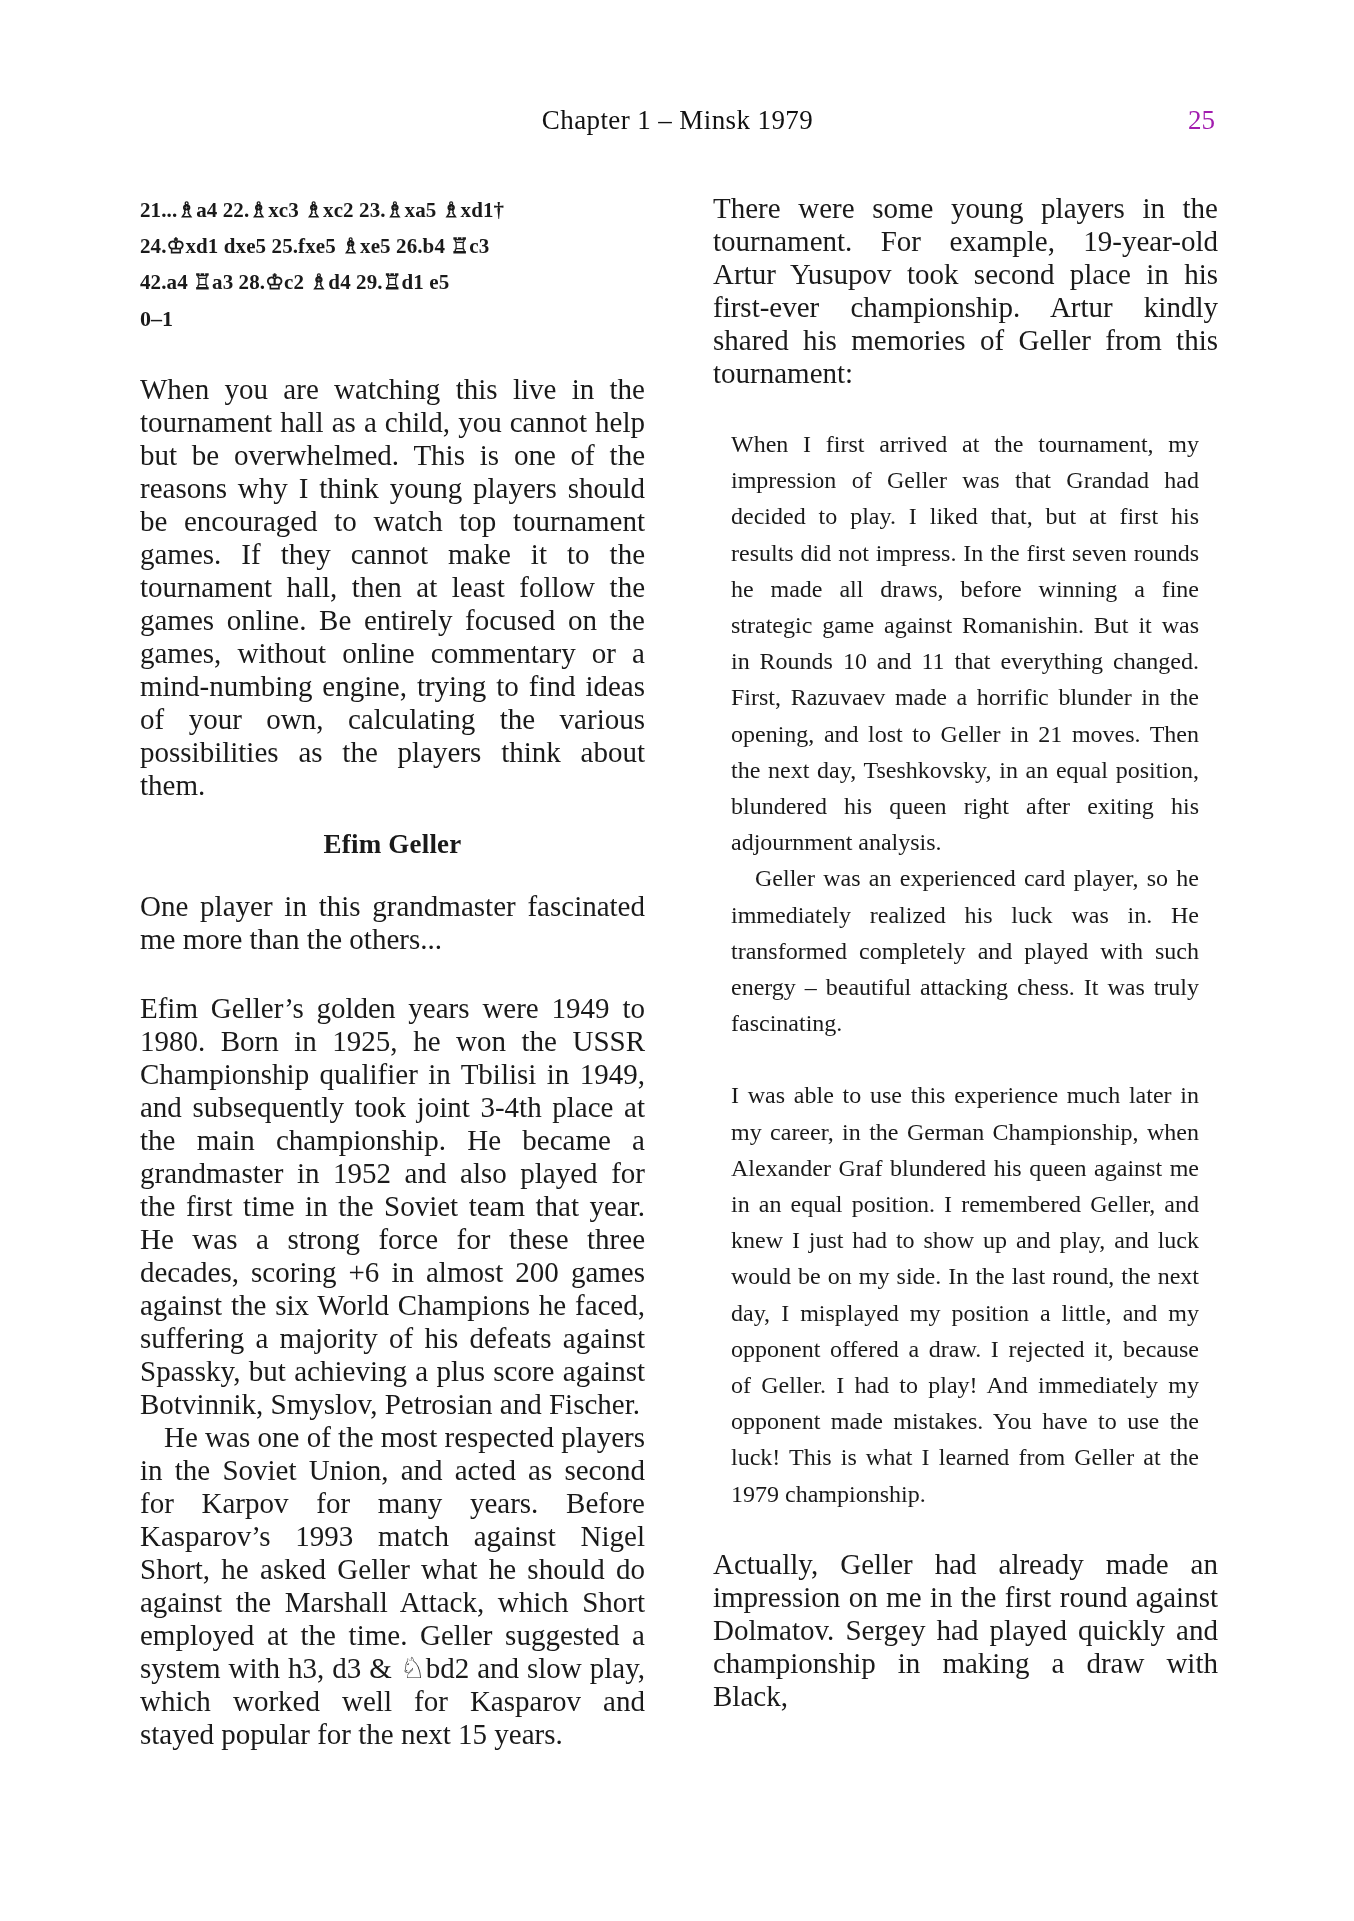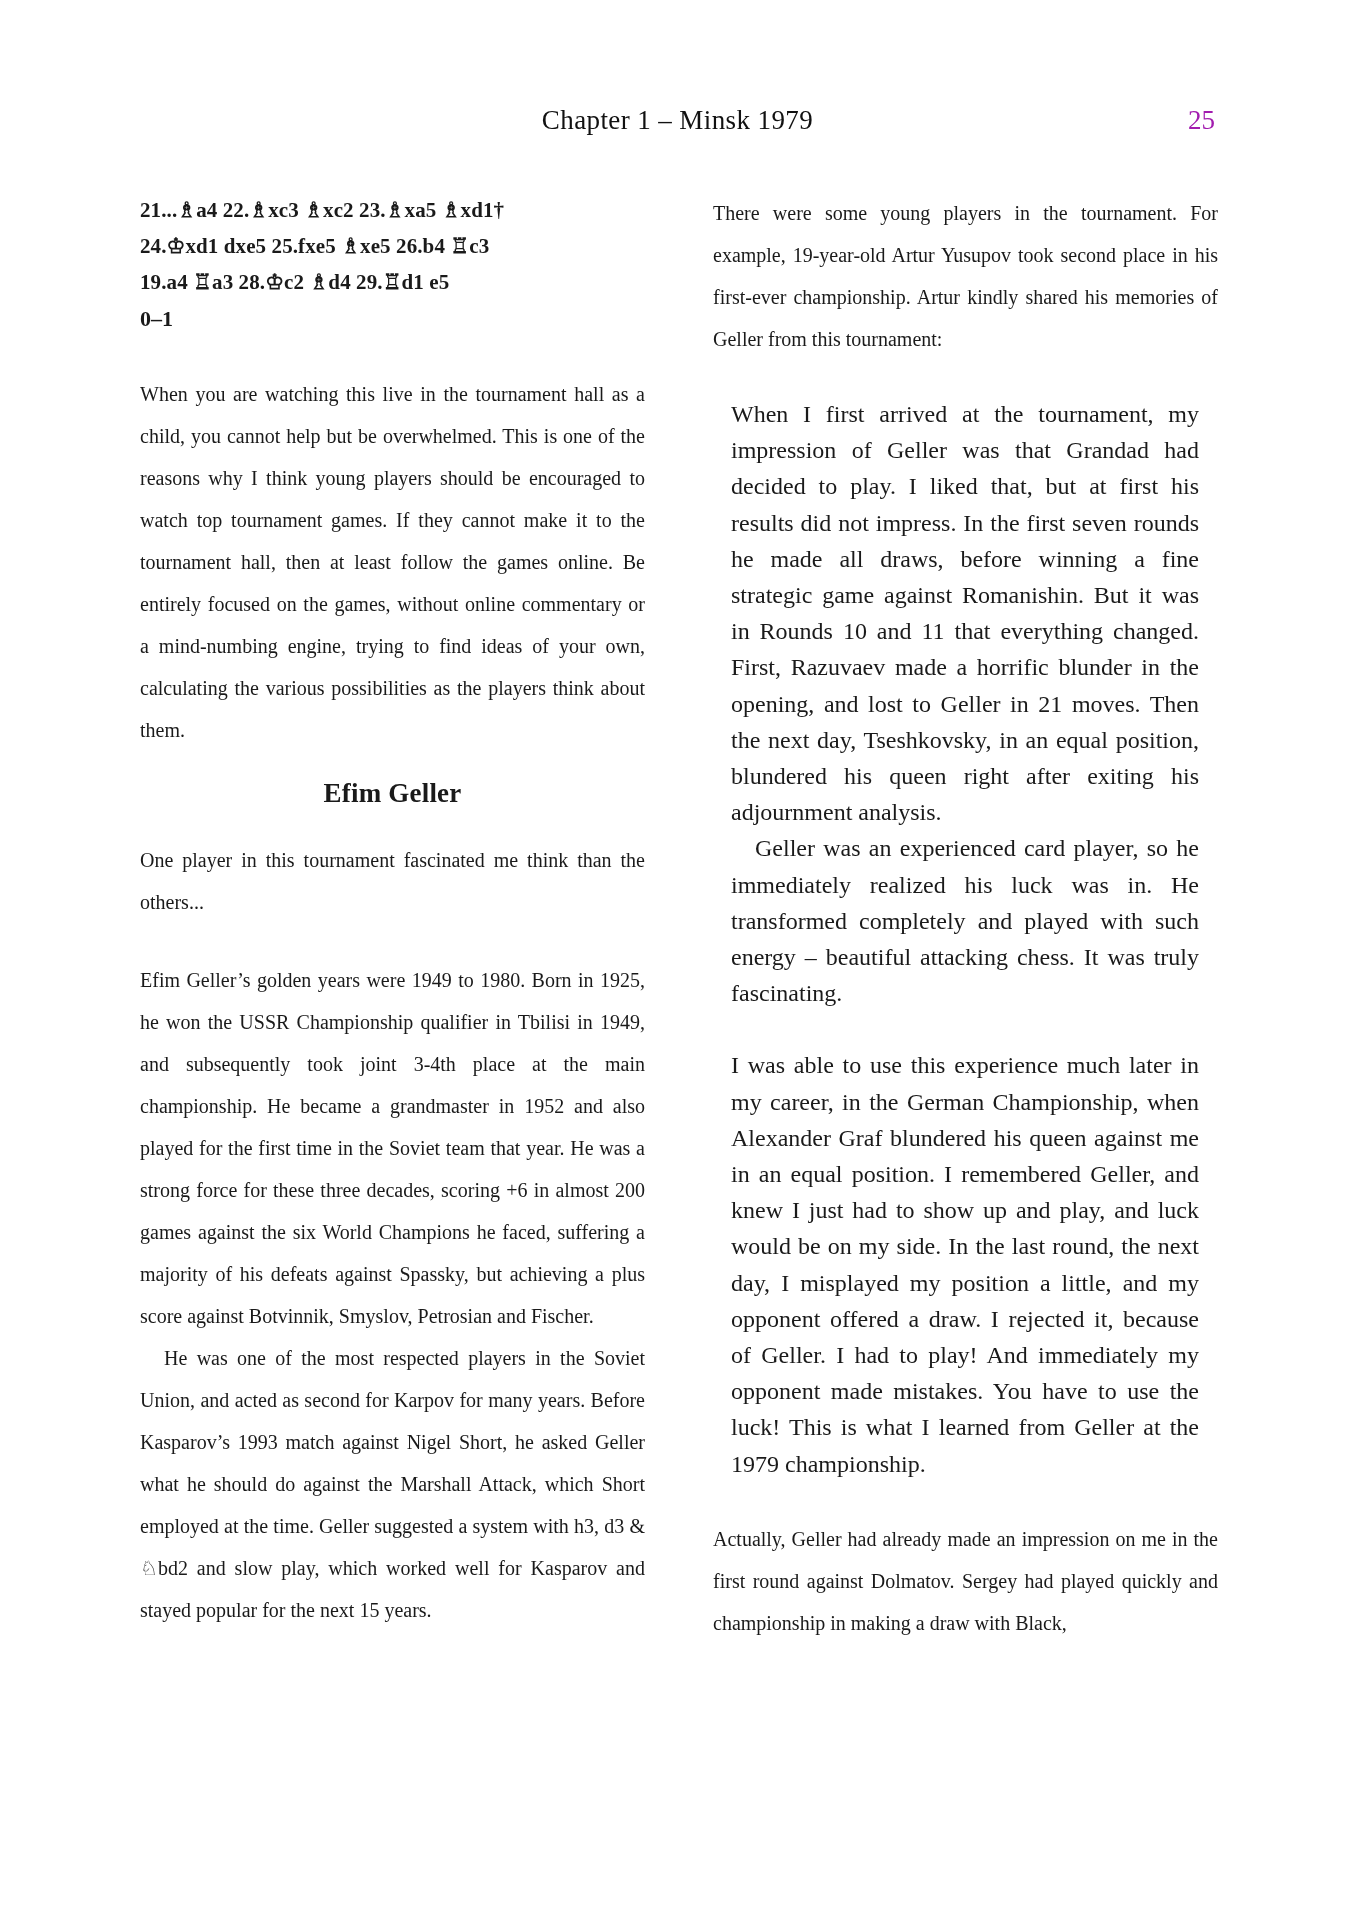--- a/index.html
+++ b/index.html
@@ -52,22 +52,22 @@
     left: 140px;
     width: 1078px;
     display: flex;
     gap: 68px;
   }
   .col {
     width: 505px;
   }
   p {
     margin: 0;
-    font-size: 20px;
-    line-height: 42px;
+    font-size: 29px;
+    line-height: 33px;
     text-align: justify;
     text-justify: inter-word;
     hyphens: none;
   }
   p.indent {
     text-indent: 24px;
   }
   .gap {
     height: 36px;
   }
@@ -112,31 +112,31 @@
     <div class="header-folio">25</div>
   </div>
 
   <div class="columns">
 
     <div class="col">
 
       <div class="moves">
         <span class="line">21...♗a4 22.♗xc3 ♗xc2 23.♗xa5 ♗xd1†</span>
         <span class="line">24.♔xd1 dxe5 25.fxe5 ♗xe5 26.b4 ♖c3</span>
-        <span class="line">19.a4 ♖a3 28.♔c2 ♗d4 29.♖d1 e5</span>
+        <span class="line">42.a4 ♖a3 28.♔c2 ♗d4 29.♖d1 e5</span>
       </div>
       <div class="result">0–1</div>
 
       <div class="gap"></div>
 
       <p>When you are watching this live in the tournament hall as a child, you cannot help but be overwhelmed. This is one of the reasons why I think young players should be encouraged to watch top tournament games. If they cannot make it to the tournament hall, then at least follow the games online. Be entirely focused on the games, without online commentary or a mind-numbing engine, trying to find ideas of your own, calculating the various possibilities as the players think about them.</p>
 
       <div class="section-head">Efim Geller</div>
 
-      <p>One player in this tournament fascinated me think than the others...</p>
+      <p>One player in this grandmaster fascinated me more than the others...</p>
 
       <div class="gap"></div>
 
       <p>Efim Geller’s golden years were 1949 to 1980. Born in 1925, he won the USSR Championship qualifier in Tbilisi in 1949, and subsequently took joint 3-4th place at the main championship. He became a grandmaster in 1952 and also played for the first time in the Soviet team that year. He was a strong force for these three decades, scoring +6 in almost 200 games against the six World Champions he faced, suffering a majority of his defeats against Spassky, but achieving a plus score against Botvinnik, Smyslov, Petrosian and Fischer.</p>
       <p class="indent">He was one of the most respected players in the Soviet Union, and acted as second for Karpov for many years. Before Kasparov’s 1993 match against Nigel Short, he asked Geller what he should do against the Marshall Attack, which Short employed at the time. Geller suggested a system with h3, d3 &amp; ♘bd2 and slow play, which worked well for Kasparov and stayed popular for the next 15 years.</p>
 
     </div>
 
     <div class="col">
 

